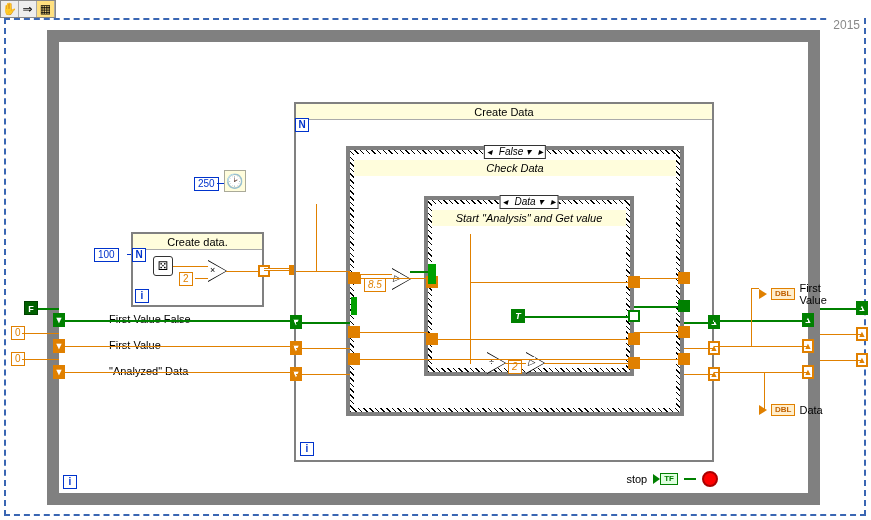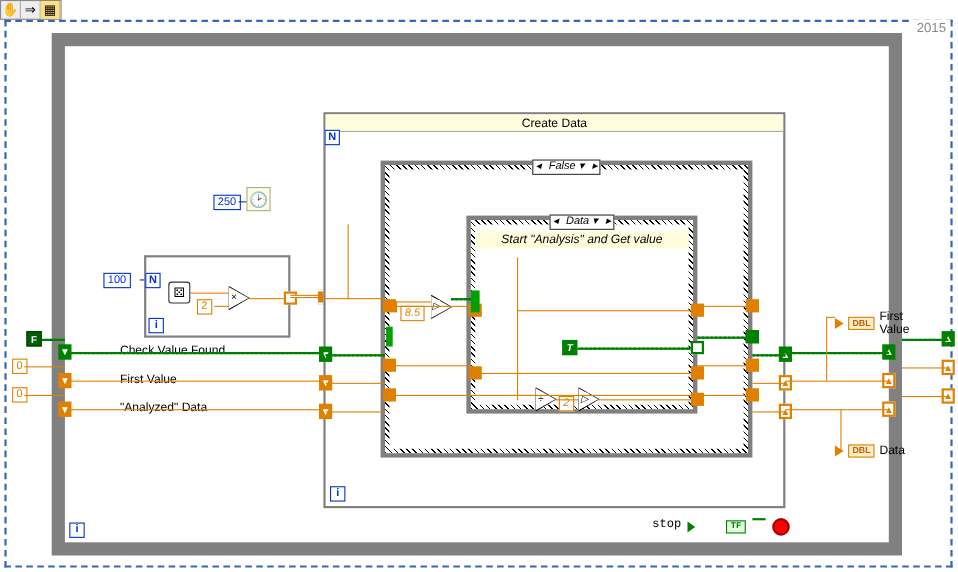--- a/index.html
+++ b/index.html
@@ -245,29 +245,29 @@
     font-size: 8px;
     font-weight: bold;
     padding: 0 3px;
     height: 12px; line-height: 10px;
   }
   .ind .lbl { font-size: 11px; }
   
   .stop-area {
     position: absolute;
     bottom: 6px; right: 90px;
-    display: flex; gap: 6px; font-family: Liberation Mono, monospace;
+    display: flex; align-items: center; gap: 6px;
   }
   .tf-box {
     border: 1px solid #008000;
     color: #008000;
     font-size: 8px; font-weight: bold;
     background: #e0ffe0;
     padding: 0 3px;
-    height: 12px; line-height: 10px; margin-left: 28px;
+    height: 12px; line-height: 10px;
   }
   .stop-circle {
     width: 16px; height: 16px;
     border: 2px solid #a00;
     border-radius: 50%;
     background: #f00;
     display: inline-block;
   }
   
   .label {
@@ -321,20 +321,21 @@
 
 <div class="while-loop">
 
   <div class="i-box" style="bottom:4px; left:4px">i</div>
 
   <div class="num-blue" style="top:135px; left:135px">250</div>
   <div class="wait-icon" style="top:128px; left:165px"></div>
   <div class="wire-o h" style="top:141px; left:158px; width:7px; background:#0033cc"></div>
 
   <div class="for-loop" style="top:190px; left:72px; width:133px; height:75px">
+    <div class="title-band">Create data.</div>
     <div class="n-box" style="top:14px">N</div>
     <div class="i-box" style="bottom:2px; left:2px">i</div>
 
     <div class="dice" style="top:22px; left:20px">⚄</div>
 
     <div class="num-orange" style="top:38px; left:46px">2</div>
 
     <div class="tri-op-border" style="top:26px; left:75px"></div>
     <div class="tri-op" style="top:27px; left:75px"></div>
     <div class="tri-label" style="top:31px; left:77px">×</div>
@@ -353,20 +354,21 @@
   <div class="tunnel-o" style="top:228px; left:235px; width:10px; height:14px; background:#e08000; border-top:2px solid #fff; border-bottom:2px solid #fff"></div>
 
   <div class="for-loop" style="top:60px; left:235px; width:420px; height:360px">
     <div class="title-band">Create Data</div>
     <div class="n-box" style="top:14px">N</div>
     <div class="i-box" style="bottom:4px; left:4px">i</div>
 
     <div class="case-struct" style="top:42px; left:50px; width:338px; height:270px">
       <div class="case-inner">
         <div class="case-selector">False ▾</div>
+        <div class="yellow-band">Check Data</div>
 
         <div class="case-struct" style="top:42px; left:70px; width:210px; height:180px">
           <div class="case-inner">
             <div class="case-selector">Data ▾</div>
             <div class="yellow-band">Start "Analysis" and Get value</div>
 
             <div class="bool-t" style="top:112px; left:86px">T</div>
 
             <div class="tri-op-border" style="top:148px; left:55px"></div>
             <div class="tri-op" style="top:149px; left:55px"></div>
@@ -445,21 +447,21 @@
     <div class="wire-g dotted h" style="top:218px; left:0px; width:54px"></div>
     <div class="wire-o h" style="top:244px; left:0px; width:54px"></div>
     <div class="wire-o h" style="top:270px; left:0px; width:54px"></div>
 
     <div class="wire-g dotted h" style="top:218px; left:388px; width:30px"></div>
     <div class="wire-o h" style="top:244px; left:388px; width:30px"></div>
     <div class="wire-o h" style="top:270px; left:388px; width:30px"></div>
 
   </div>
 
-  <div class="label" style="top:271px; left:50px">Check Value Found</div>
+  <div class="label" style="top:271px; left:50px">First Value False</div>
   <div class="label" style="top:297px; left:50px">First Value</div>
   <div class="label" style="top:323px; left:50px">"Analyzed" Data</div>
 
   <div class="wire-g dotted h" style="top:278px; left:0px; width:235px"></div>
   <div class="wire-o h" style="top:304px; left:0px; width:235px"></div>
   <div class="wire-o h" style="top:330px; left:0px; width:235px"></div>
 
   <div class="sr-arrow green" style="top:278px; left:0px">▼</div>
   <div class="sr-arrow" style="top:304px; left:0px">▼</div>
   <div class="sr-arrow" style="top:330px; left:0px">▼</div>

